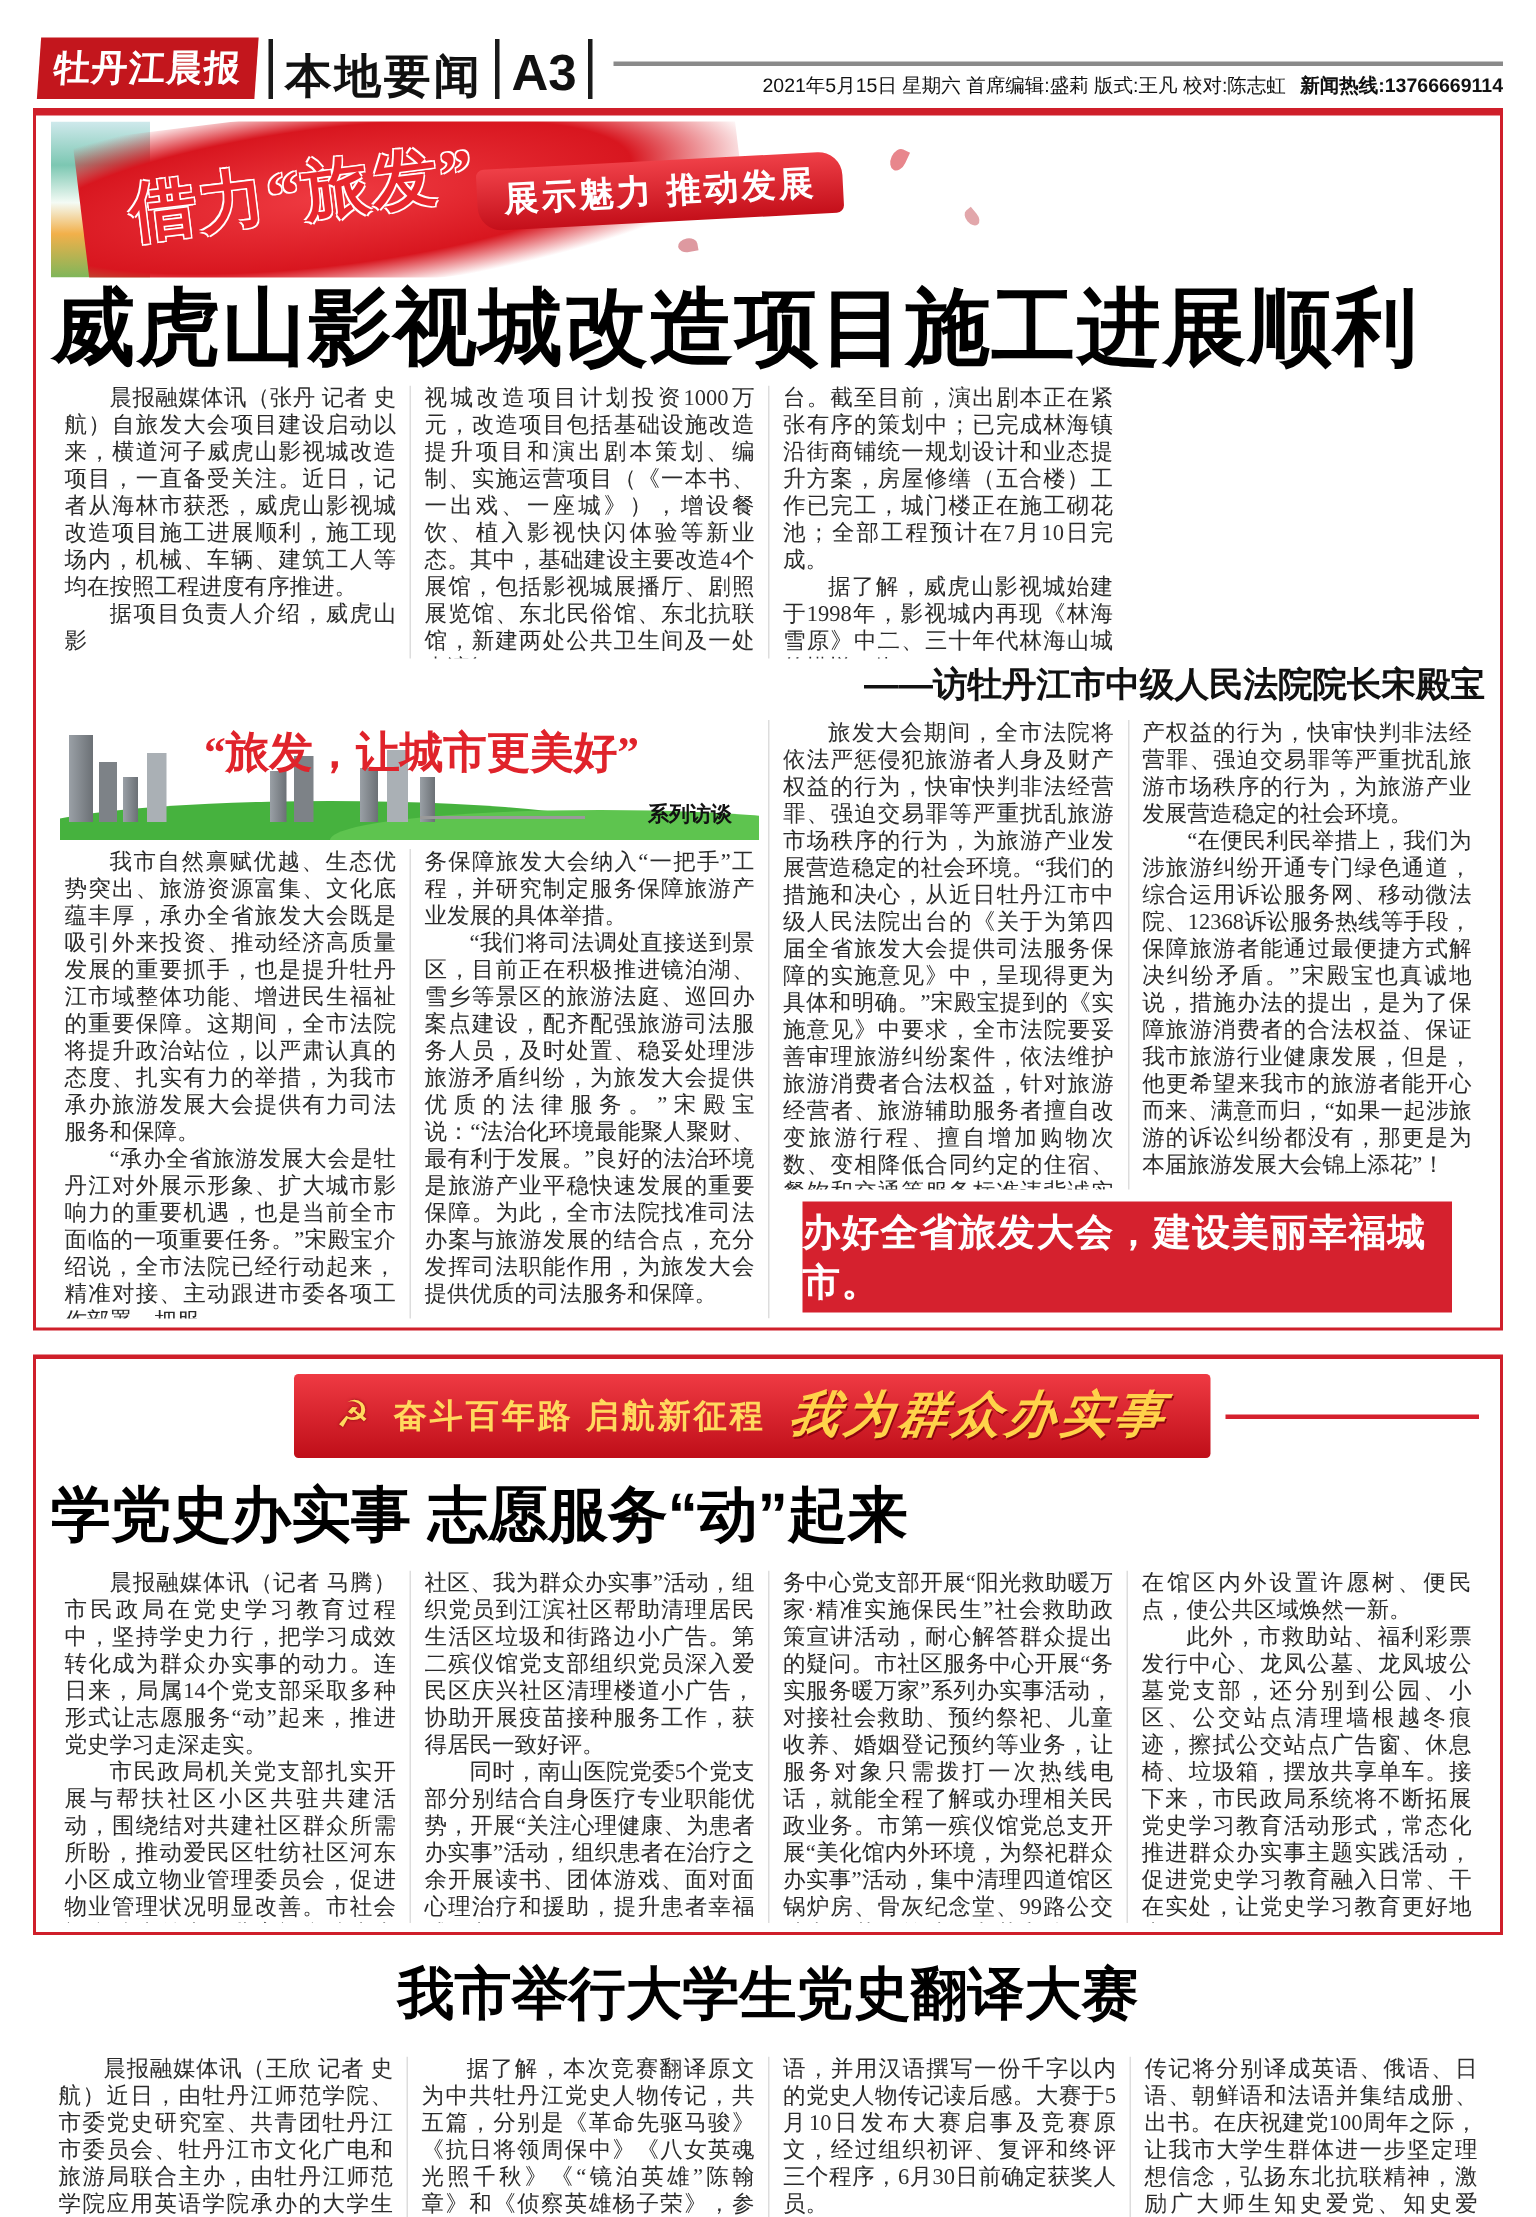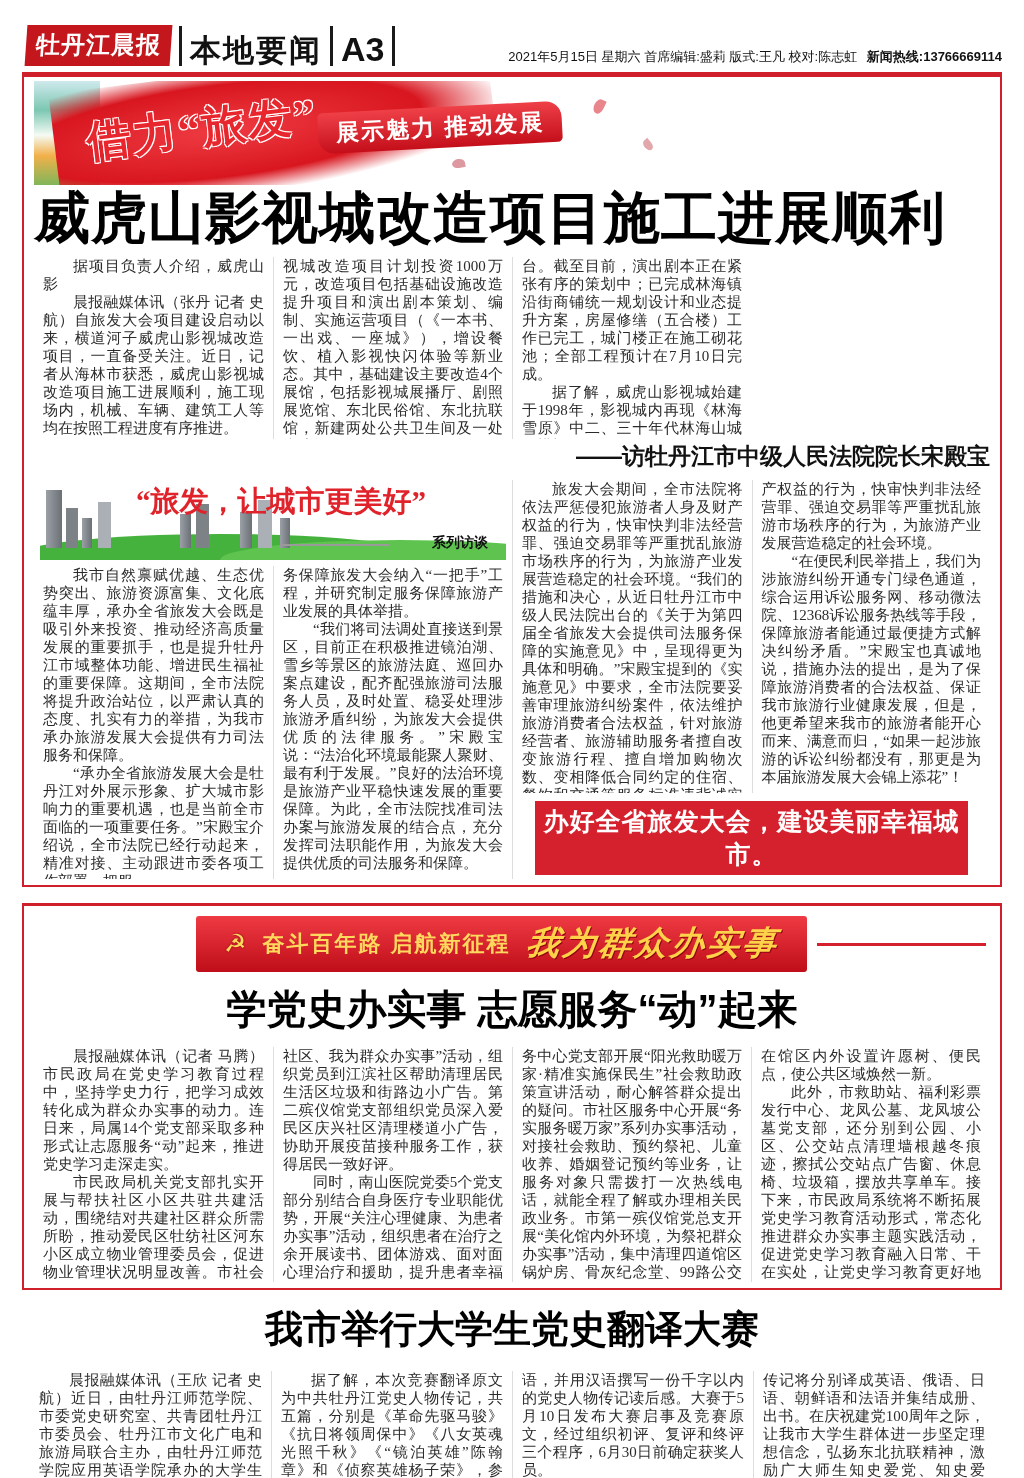--- a/index.html
+++ b/index.html
@@ -7,21 +7,21 @@
         font-family:"Liberation Sans","DejaVu Sans",sans-serif;color:#222;}
 
   
   .masthead{display:flex;align-items:flex-end;padding:18px 22px 0 26px;height:48px;}
   .logo{background:#c3161d;color:#fff;padding:4px 10px 5px;font-size:24px;font-weight:900;
         transform:skewX(-4deg);letter-spacing:1px;font-family:"Liberation Serif","DejaVu Serif",serif;}
   .mbar{width:4px;height:36px;background:#1a1a1a;margin:0 8px;}
   .mbar.thin{width:3px;height:40px;}
   .section{font-size:31px;font-weight:900;color:#111;letter-spacing:2px;line-height:1;}
   .pageno{font-size:34px;font-weight:700;color:#111;line-height:1;}
-  .mast-right{flex:1;display:flex;flex-direction:row;justify-content:flex-end;margin-left:6px;}
+  .mast-right{flex:1;display:flex;flex-direction:column;justify-content:flex-end;margin-left:6px;}
   .mast-rule{height:3px;background:#8a8a8a;margin-bottom:4px;}
   .dateline{text-align:right;font-size:13px;color:#111;white-space:nowrap;}
   .dateline .hotline{font-weight:900;margin-left:6px;}
 
   
   .redbox{margin:6px 22px 0;border:2px solid #cf1f2a;border-top-width:5px;background:#fff;
           padding:4px 10px 6px;display:flex;flex-direction:column;overflow:hidden;}
   .box1{height:798px;}
   .box3{height:372px;margin-top:16px;border-top-width:3px;}
 
@@ -64,35 +64,35 @@
   .half{display:flex;flex-direction:column;min-width:0;overflow:hidden;}
   .half.right{border-left:1px solid #ddd;}
   .skyline{position:relative;height:80px;margin:0 6px 6px;flex:none;overflow:hidden;}
   .hill{position:absolute;bottom:-22px;left:-30px;width:420px;height:48px;background:#46b23e;border-radius:50%;}
   .hill.h2{left:180px;width:360px;height:40px;background:#5ec44f;bottom:-20px;}
   .bldg{position:absolute;bottom:12px;background:linear-gradient(90deg,#9aa0a6,#6b7075);}
   .sky-title{position:absolute;left:96px;top:2px;font-size:29px;font-weight:900;color:#e0232b;white-space:nowrap;
              font-family:"Liberation Serif","DejaVu Serif",serif;}
   .sky-sub{position:absolute;right:18px;bottom:8px;font-size:14px;font-weight:900;color:#111;}
   .sky-line{position:absolute;bottom:14px;height:2px;background:#9a9a9a;}
-  .slogan{flex:none;margin:8px 22px 4px;background:#d5212e;color:#fff;text-align:center;
+  .slogan{flex:none;margin:8px 22px 4px;background:#d5212e;color:#fff;
           font-size:25px;font-weight:900;padding:4px 0;letter-spacing:1px;}
 
   
   .banner3{flex:none;display:flex;align-items:center;margin:6px 4px 6px;}
   .b3-spacer{width:158px;}
   .ribbon3{display:flex;align-items:center;gap:16px;background:linear-gradient(180deg,#ef3a43 0%,#bf0e19 100%);
            padding:5px 28px 6px;border-radius:3px;}
   .emblem{font-size:25px;color:#ffd95e;line-height:1;text-shadow:0 0 2px #7c0008;}
   .b3-left{color:#ffd95e;font-size:22px;font-weight:900;letter-spacing:2px;white-space:nowrap;}
   .b3-right{color:#ffd24a;font-size:33px;font-weight:900;font-style:italic;transform:skewX(-8deg);
             font-family:"Liberation Serif","DejaVu Serif",serif;white-space:nowrap;letter-spacing:3px;
             text-shadow:1px 1px 0 #8d0410;}
   .b3-line{flex:1;height:3px;background:#d5212e;margin-left:10px;}
-  .headline3{flex:none;text-align:center;font-size:40px;font-weight:900;color:#000;margin:4px 0 10px;white-space:nowrap;}
+  .headline3{flex:none;text-align:left;font-size:40px;font-weight:900;color:#000;margin:4px 0 10px;white-space:nowrap;}
   .art3-cols{flex:1;}
 
   
   .art4{margin:14px 30px 0;}
   .headline4{text-align:center;font-size:38px;font-weight:900;color:#000;margin:0 0 16px;white-space:nowrap;}
   .art4 .cols{height:160px;}
 </style>
 </head>
 <body>
 
@@ -125,22 +125,22 @@
       <div class="ribbon1">展示魅力 推动发展</div>
       <div class="petal p1"></div>
       <div class="petal p2"></div>
       <div class="petal p3"></div>
     </div>
 
     <h1 class="headline1">威虎山影视城改造项目施工进展顺利</h1>
 
     <div class="cols four art1-cols">
       <div class="col">
+          <p>晨报融媒体讯（张丹 记者 史航）自旅发大会项目建设启动以来，横道河子威虎山影视城改造项目，一直备受关注。近日，记者从海林市获悉，威虎山影视城改造项目施工进展顺利，施工现场内，机械、车辆、建筑工人等均在按照工程进度有序推进。</p>
           <p>据项目负责人介绍，威虎山影</p>
-          <p>晨报融媒体讯（张丹 记者 史航）自旅发大会项目建设启动以来，横道河子威虎山影视城改造项目，一直备受关注。近日，记者从海林市获悉，威虎山影视城改造项目施工进展顺利，施工现场内，机械、车辆、建筑工人等均在按照工程进度有序推进。</p>
         </div>
       <div class="col">
           <p class="cont">视城改造项目计划投资1000万元，改造项目包括基础设施改造提升项目和演出剧本策划、编制、实施运营项目（《一本书、一出戏、一座城》），增设餐饮、植入影视快闪体验等新业态。其中，基础建设主要改造4个展馆，包括影视城展播厅、剧照展览馆、东北民俗馆、东北抗联馆，新建两处公共卫生间及一处表演舞</p>
         </div>
       <div class="col">
           <p class="cont">台。截至目前，演出剧本正在紧张有序的策划中；已完成林海镇沿街商铺统一规划设计和业态提升方案，房屋修缮（五合楼）工作已完工，城门楼正在施工砌花池；全部工程预计在7月10日完成。</p>
           <p>据了解，威虎山影视城始建于1998年，影视城内再现《林海雪原》中二、三十年代林海山城的模样，体</p>
         </div>
     </div>
 

